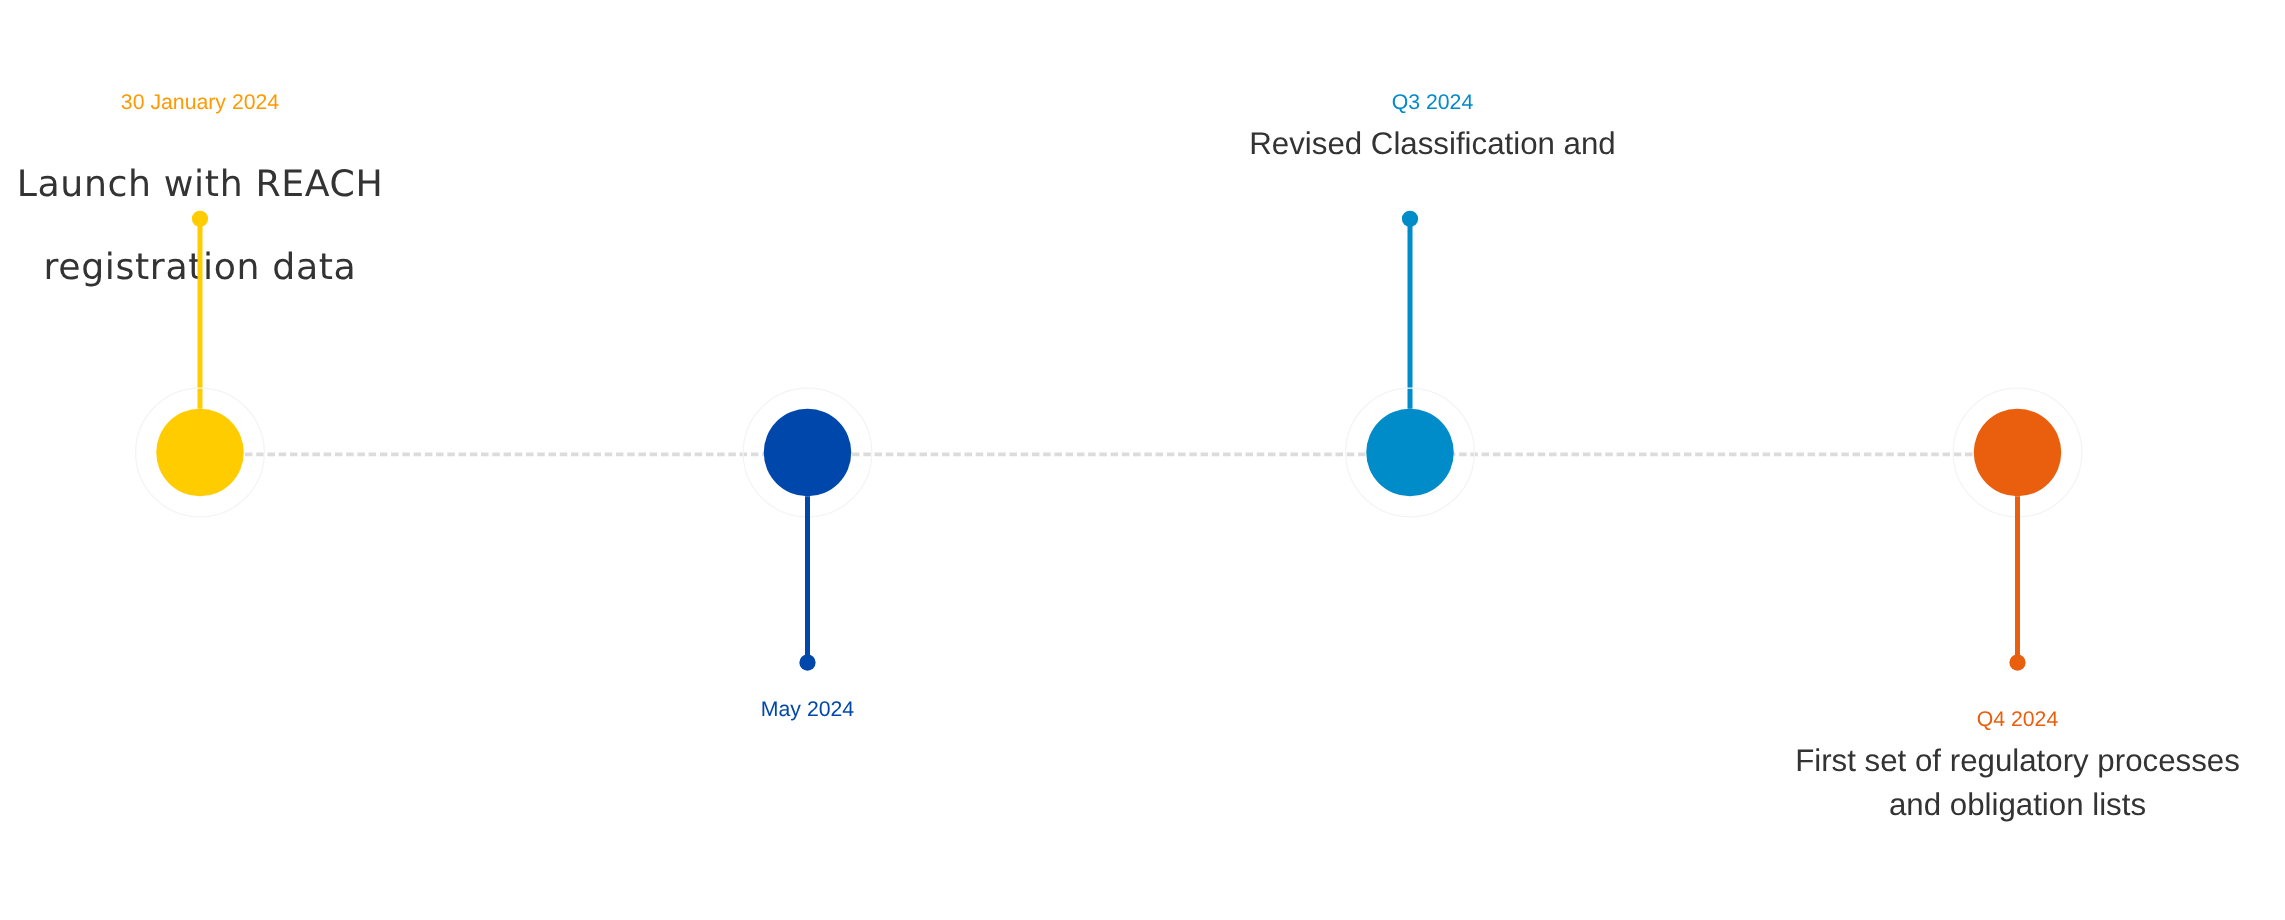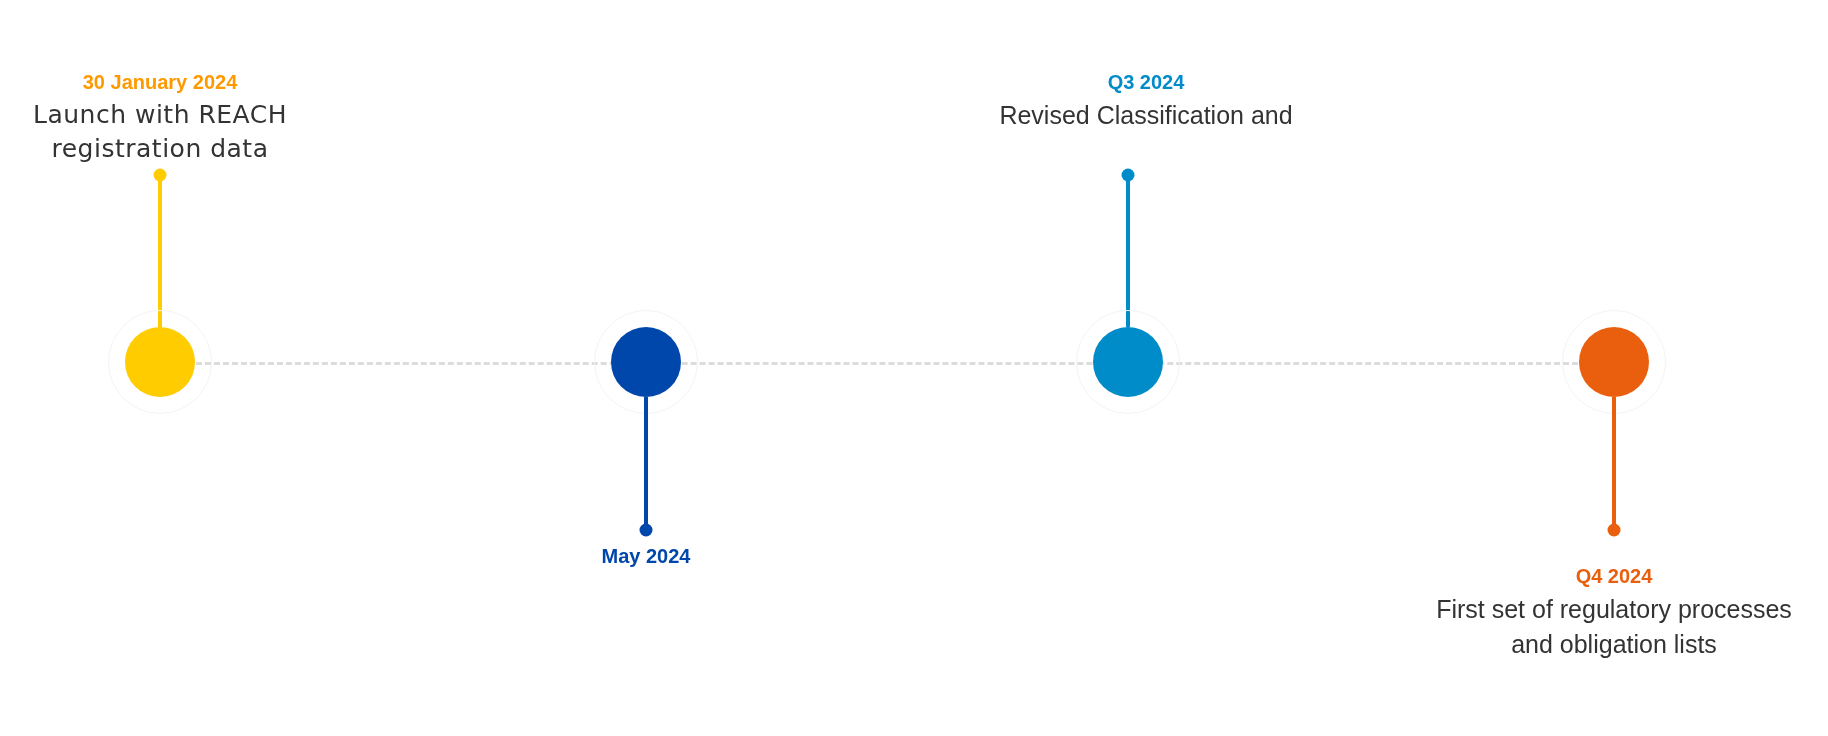--- a/index.html
+++ b/index.html
@@ -51,37 +51,38 @@
       transform: translate(-50%, -50%);
     }
     .label {
       position: absolute;
       transform: translateX(-50%);
       text-align: center;
       white-space: nowrap;
     }
     .label .date {
       font-family: "Liberation Sans", sans-serif;
-      font-weight: bold;
-      font-size: 20px;
+      font-weight: normal;
+      font-size: 17px;
       line-height: 32px;
       display: block;
     }
     .label .desc {
       font-family: "Liberation Sans", sans-serif;
       font-size: 25px;
       line-height: 35px;
       color: #333333;
       display: block;
     }
     .label.first .desc {
       font-family: "DejaVu Sans", sans-serif;
-      font-size: 25px;
+      font-size: 29px;
       line-height: 34px;
       letter-spacing: 0.5px;
+      margin-top: 32px;
     }
   </style>
 </head>
 <body>
 
 <div>
   <div class="timeline-line"></div>
 
   <div>
     <div class="label first" style="left:160px; top:66px;">
@@ -93,21 +94,21 @@
     <div class="stem" style="left:160px; top:175px; height:152px; background:#ffcc00;"></div>
     <div class="halo" style="left:160px; top:362px;"></div>
     <div class="node" style="left:160px; top:362px; background:#ffcc00;"></div>
   </div>
 
   <div>
     <div class="halo" style="left:646px; top:362px;"></div>
     <div class="node" style="left:646px; top:362px; background:#0047ab;"></div>
     <div class="stem" style="left:646px; top:397px; height:133px; background:#0047ab;"></div>
     <div class="pin" style="left:646px; top:530px; background:#0047ab;"></div>
-    <div class="label" style="left:646px; top:540px;">
+    <div class="label" style="left:646px; top:552px;">
       <span class="date" style="color:#0047ab;">May 2024</span>
     </div>
   </div>
 
   <div>
     <div class="label" style="left:1128px; top:66px;margin-left:18px;">
       <span class="date" style="color:#008bc9;">Q3 2024</span>
       <span class="desc">Revised Classification and</span>
     </div>
     <div class="pin" style="left:1128px; top:175px; background:#008bc9;"></div>

